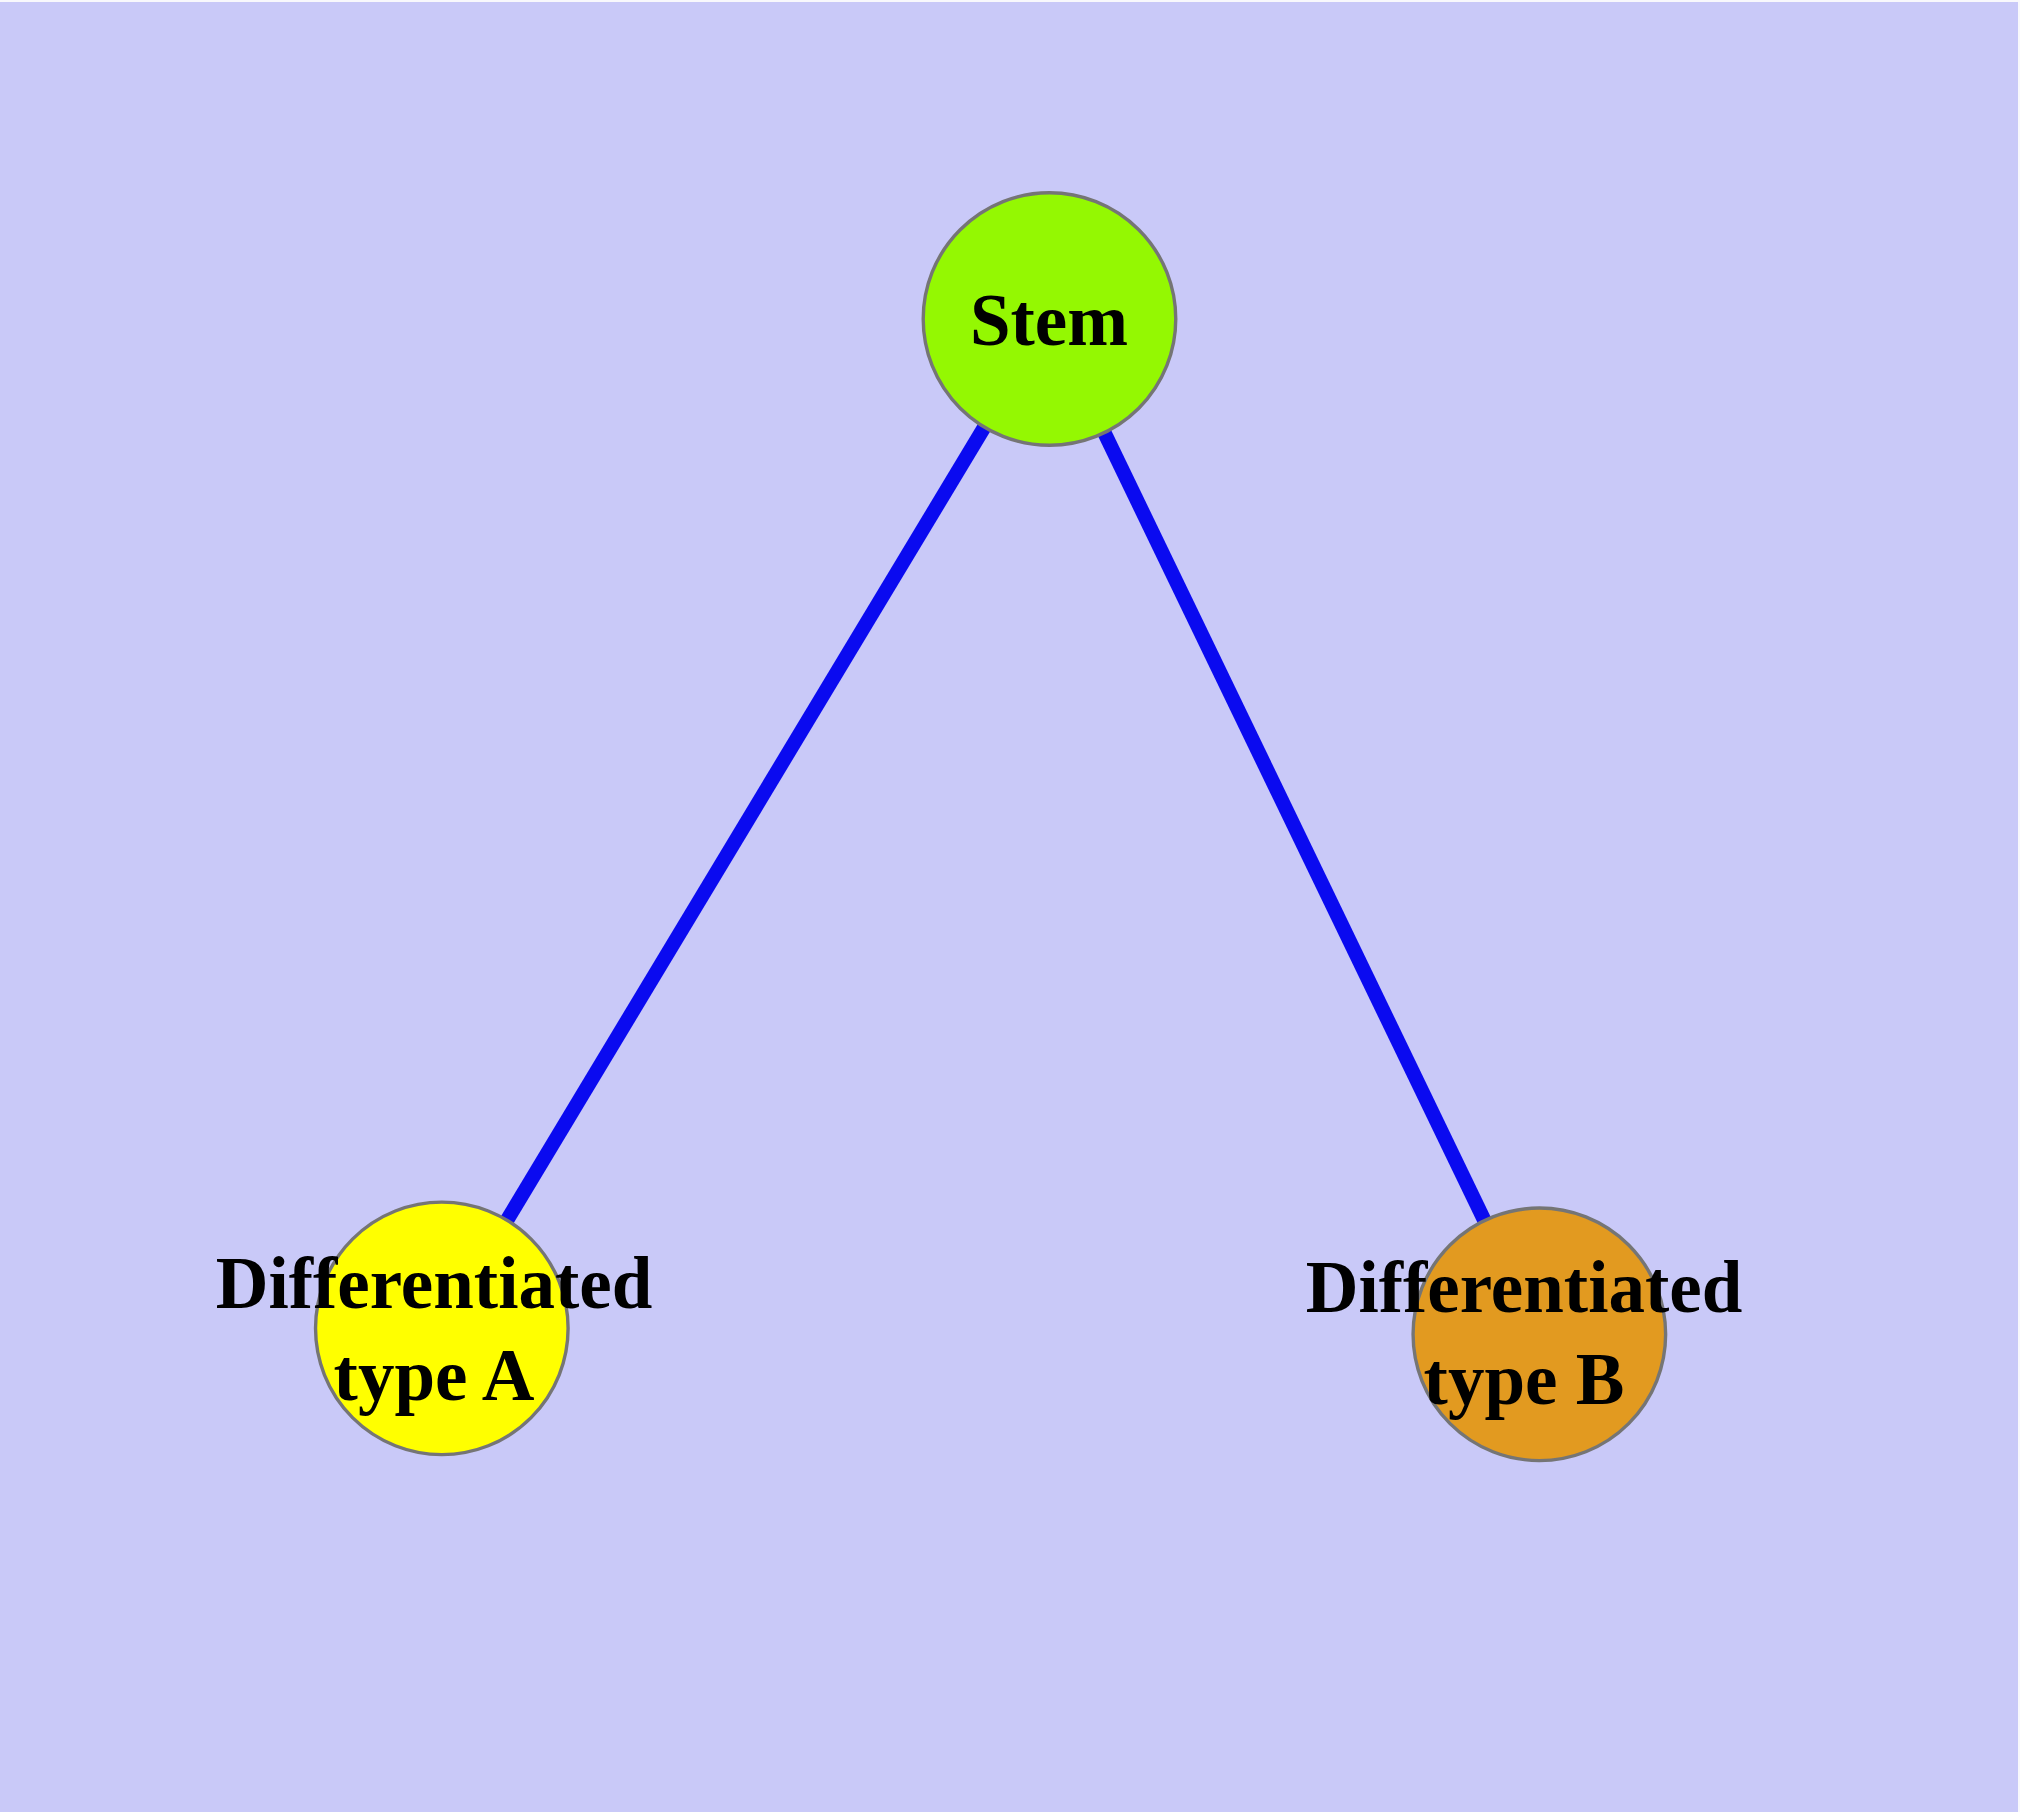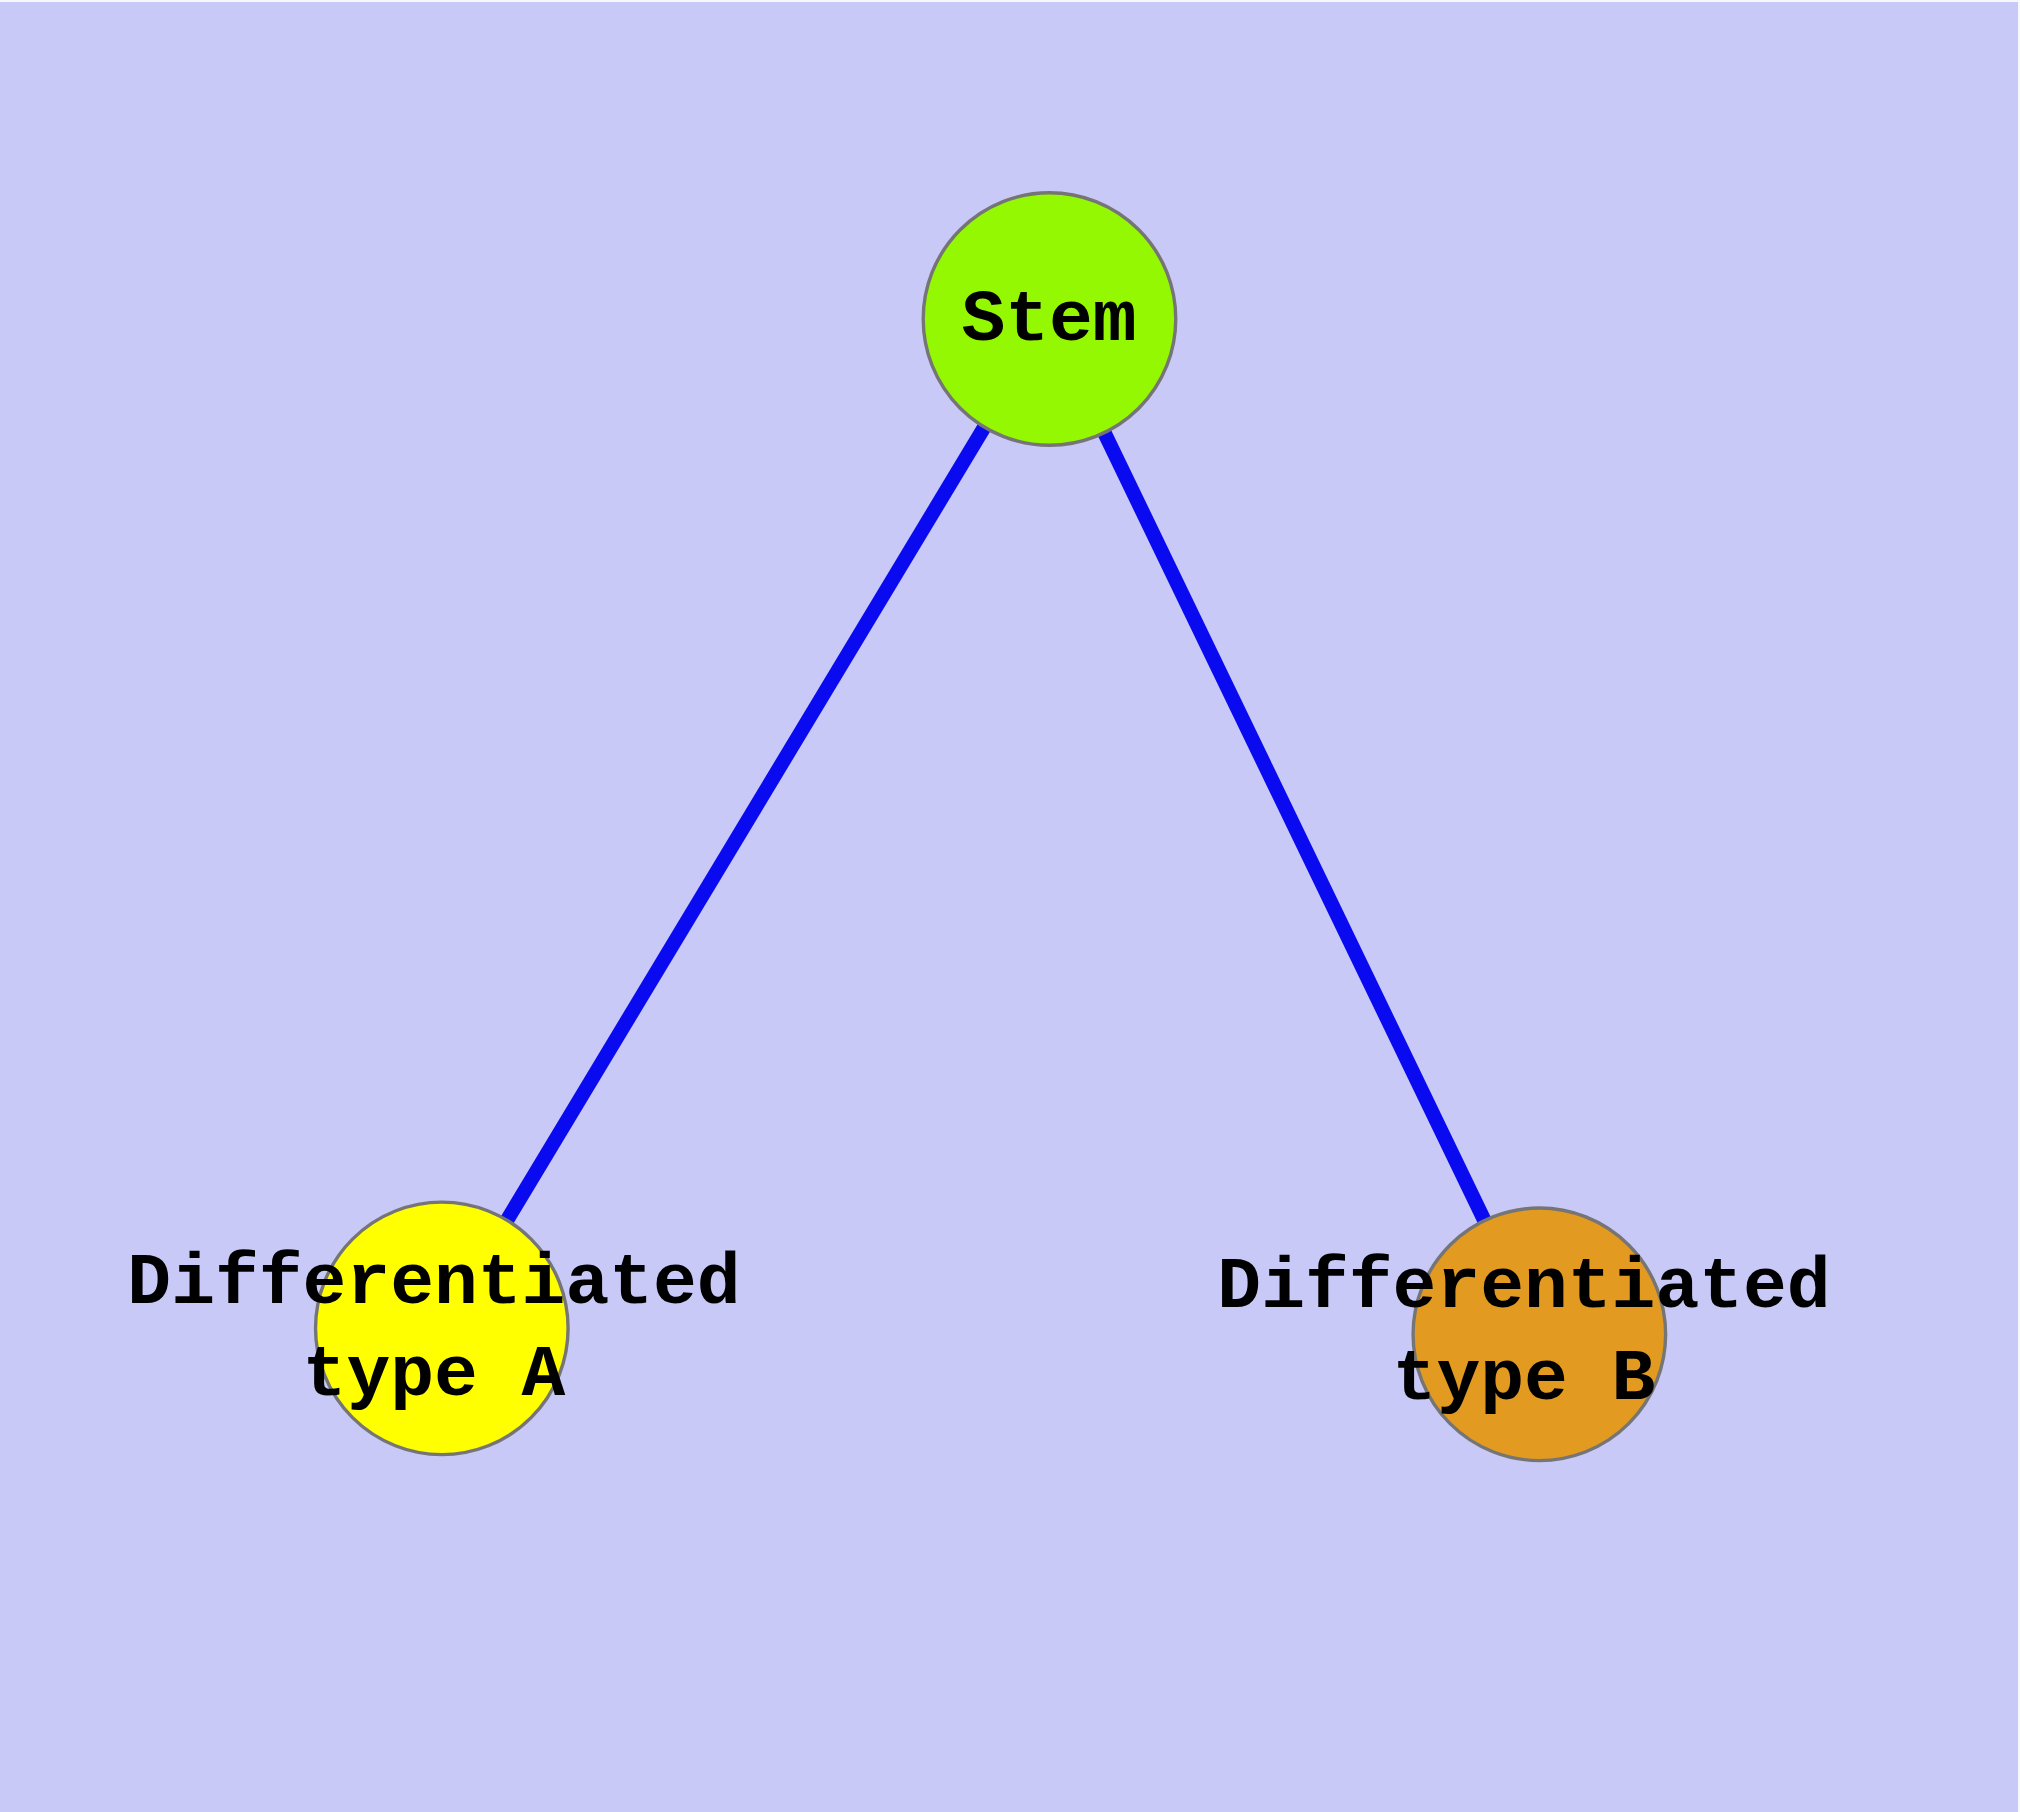--- a/index.html
+++ b/index.html
@@ -24,21 +24,21 @@
     position: absolute;
     left: 0;
     top: 0;
     width: 2021px;
     height: 1812px;
     display: block;
   }
   .node-label {
     position: absolute;
     transform: translate(-50%, -50%);
-    font-family: Liberation Mono, monospace;
+    font-family: Liberation Serif, serif;
     font-weight: bold;
     font-size: 73px;
     line-height: 92px;
     color: #000000;
     text-align: center;
     white-space: pre-line;
     pointer-events: none;
   }
   #label-stem   { left: 1049px; top: 319px; }
   #label-type-a { left: 434px;  top: 1328px; }

